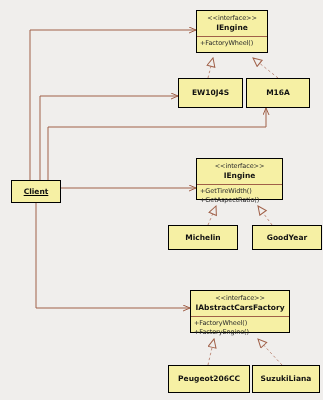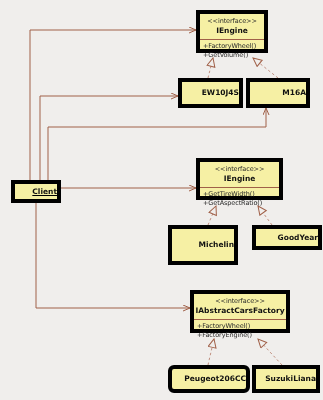--- a/index.html
+++ b/index.html
@@ -18,21 +18,21 @@
   #edges {
     position: absolute;
     left: 0;
     top: 0;
     width: 323px;
     height: 400px;
   }
   .node {
     position: absolute;
     background: #f6f0a4;
-    border: 4px solid #000000;
+    border: 1px solid #000000;
     box-sizing: border-box;
     z-index: 2;
   }
   .node .stereo {
     display: block;
     text-align: center;
     font-size: 6.5px;
     color: #2a2a2a;
     line-height: 9px;
     padding-top: 3px;
@@ -51,21 +51,21 @@
     display: block;
     text-align: center;
     font-size: 7.5px;
     font-weight: bold;
     color: #111;
     line-height: 10px;
   }
   .node.plain {
     display: flex;
     align-items: center;
-    justify-content: flex-end;
+    justify-content: center;
   }
   .node .sep {
     border-top: 1px solid #a06048;
     height: 0;
     font-size: 0;
     line-height: 0;
   }
   .node .ops {
     padding: 2px 0 3px 3px;
   }
@@ -121,21 +121,20 @@
       <path d="M282,365 L258,339" marker-end="url(#hollowTri)"></path>
     </g>
   </svg>
 
   <div class="node" style="left:196px; top:10px; width:72px; height:43px;">
     <span class="stereo">&lt;&lt;interface&gt;&gt;</span>
     <span class="cname">IEngine</span>
     <div class="sep"></div>
     <div class="ops">
       <span class="op">+FactoryWheel()</span>
-      <span class="op">+GetVolume()</span>
     </div>
   </div>
 
   <div class="node plain" style="left:178px; top:78px; width:65px; height:30px;">
     <span class="cname-only">EW10J4S</span>
   </div>
 
   <div class="node plain" style="left:246px; top:78px; width:64px; height:30px;">
     <span class="cname-only">M16A</span>
   </div>
@@ -147,39 +146,39 @@
   <div class="node" style="left:196px; top:158px; width:87px; height:42px;">
     <span class="stereo">&lt;&lt;interface&gt;&gt;</span>
     <span class="cname">IEngine</span>
     <div class="sep"></div>
     <div class="ops">
       <span class="op">+GetTireWidth()</span>
       <span class="op">+GetAspectRatio()</span>
     </div>
   </div>
 
-  <div class="node plain" style="left:168px; top:225px; width:70px; height:40px;">
+  <div class="node plain" style="left:168px; top:225px; width:70px; height:25px;">
     <span class="cname-only">Michelin</span>
   </div>
 
   <div class="node plain" style="left:240px; top:225px; width:70px; height:25px;margin-left:12px;">
     <span class="cname-only">GoodYear</span>
   </div>
 
   <div class="node" style="left:190px; top:290px; width:100px; height:43px;">
     <span class="stereo">&lt;&lt;interface&gt;&gt;</span>
     <span class="cname">IAbstractCarsFactory</span>
     <div class="sep"></div>
     <div class="ops">
       <span class="op">+FactoryWheel()</span>
       <span class="op">+FactoryEngine()</span>
     </div>
   </div>
 
-  <div class="node plain" style="left:168px; top:365px; width:82px; height:28px;border-radius:6px;">
+  <div class="node plain" style="left:168px; top:365px; width:82px; height:28px;">
     <span class="cname-only">Peugeot206CC</span>
   </div>
 
   <div class="node plain" style="left:252px; top:365px; width:68px; height:28px;">
     <span class="cname-only">SuzukiLiana</span>
   </div>
 
 </div>
 
 </body></html>

